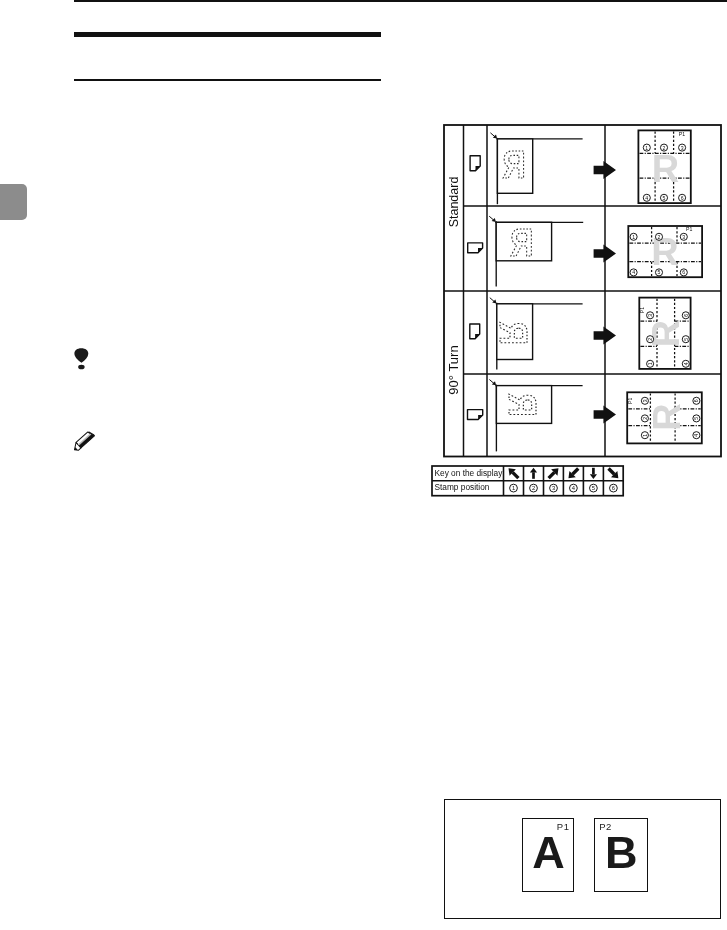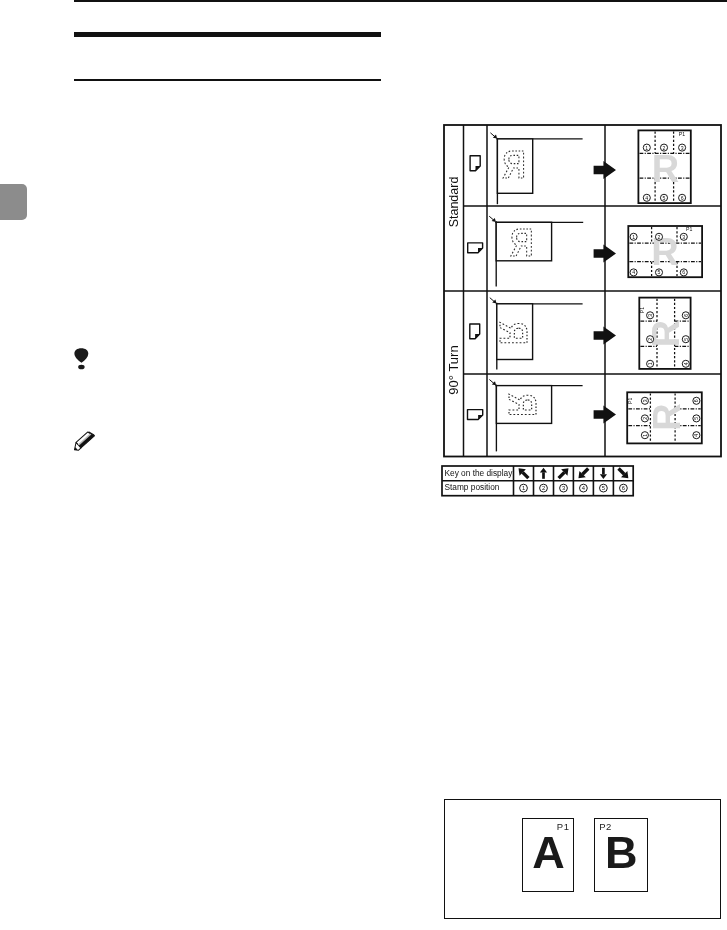--- a/index.html
+++ b/index.html
@@ -200,21 +200,21 @@
           <circle cx="9.1" cy="70.1" r="3.55" fill="white" stroke="#111" stroke-width="0.95"></circle>
           <text x="9.1" y="72.1" font-size="5.2" text-anchor="middle" fill="#111">4</text>
           <circle cx="25.9" cy="70.1" r="3.55" fill="white" stroke="#111" stroke-width="0.95"></circle>
           <text x="25.9" y="72.1" font-size="5.2" text-anchor="middle" fill="#111">5</text>
           <circle cx="43.5" cy="70.1" r="3.55" fill="white" stroke="#111" stroke-width="0.95"></circle>
           <text x="43.5" y="72.1" font-size="5.2" text-anchor="middle" fill="#111">6</text>
         </g>
       </g>
     </svg></div>
 
-<div class="abs" style="left:441px;top:465px;"><svg width="194" height="32" viewBox="0 0 194 32" font-family="Liberation Sans, sans-serif">
+<div class="abs" style="left:431px;top:465px;"><svg width="194" height="32" viewBox="0 0 194 32" font-family="Liberation Sans, sans-serif">
       <rect x="1" y="1" width="191.2" height="29.7" fill="white" stroke="#111" stroke-width="1.7"></rect>
       <line x1="1" y1="15.7" x2="192.2" y2="15.7" stroke="#111" stroke-width="1.6"></line>
       <line x1="72.5" y1="1" x2="72.5" y2="30.7" stroke="#111" stroke-width="1.6"></line>
       <line x1="92.5" y1="1" x2="92.5" y2="30.7" stroke="#111" stroke-width="1.6"></line>
       <line x1="112.5" y1="1" x2="112.5" y2="30.7" stroke="#111" stroke-width="1.6"></line>
       <line x1="132.4" y1="1" x2="132.4" y2="30.7" stroke="#111" stroke-width="1.6"></line>
       <line x1="152.4" y1="1" x2="152.4" y2="30.7" stroke="#111" stroke-width="1.6"></line>
       <line x1="172.4" y1="1" x2="172.4" y2="30.7" stroke="#111" stroke-width="1.6"></line>
       <text x="3.5" y="11" font-size="8.3" fill="#111">Key on the display</text>
       <text x="3.5" y="25.3" font-size="8.3" fill="#111">Stamp position</text>

